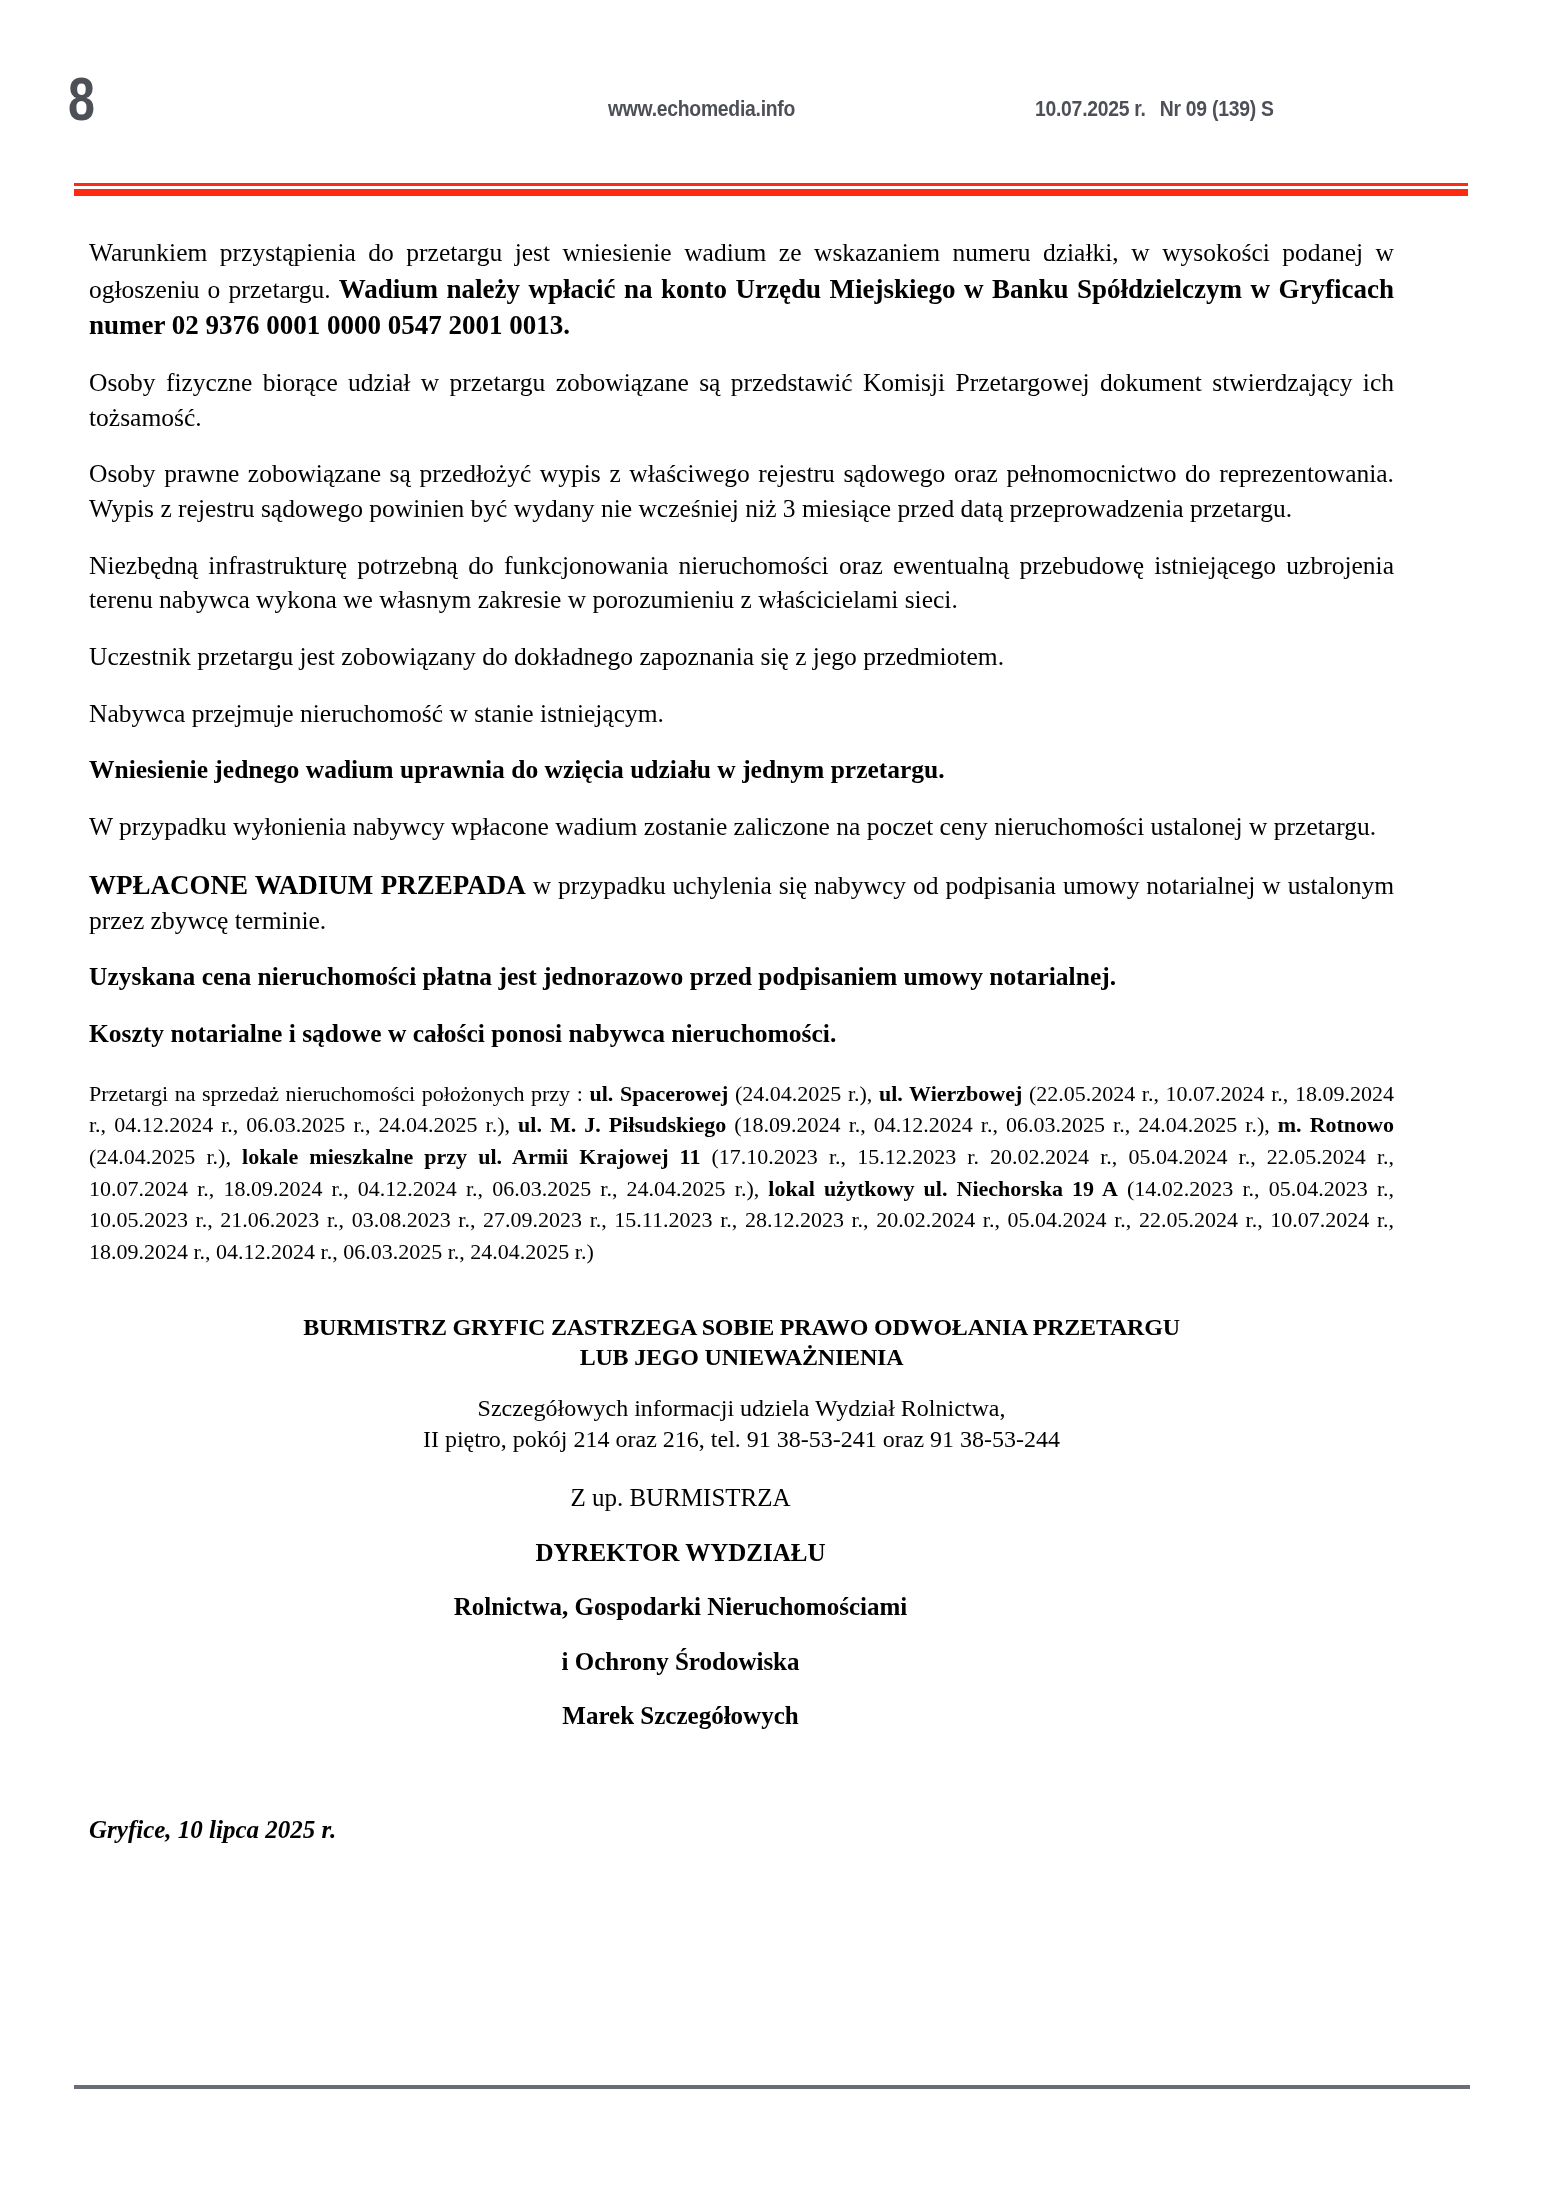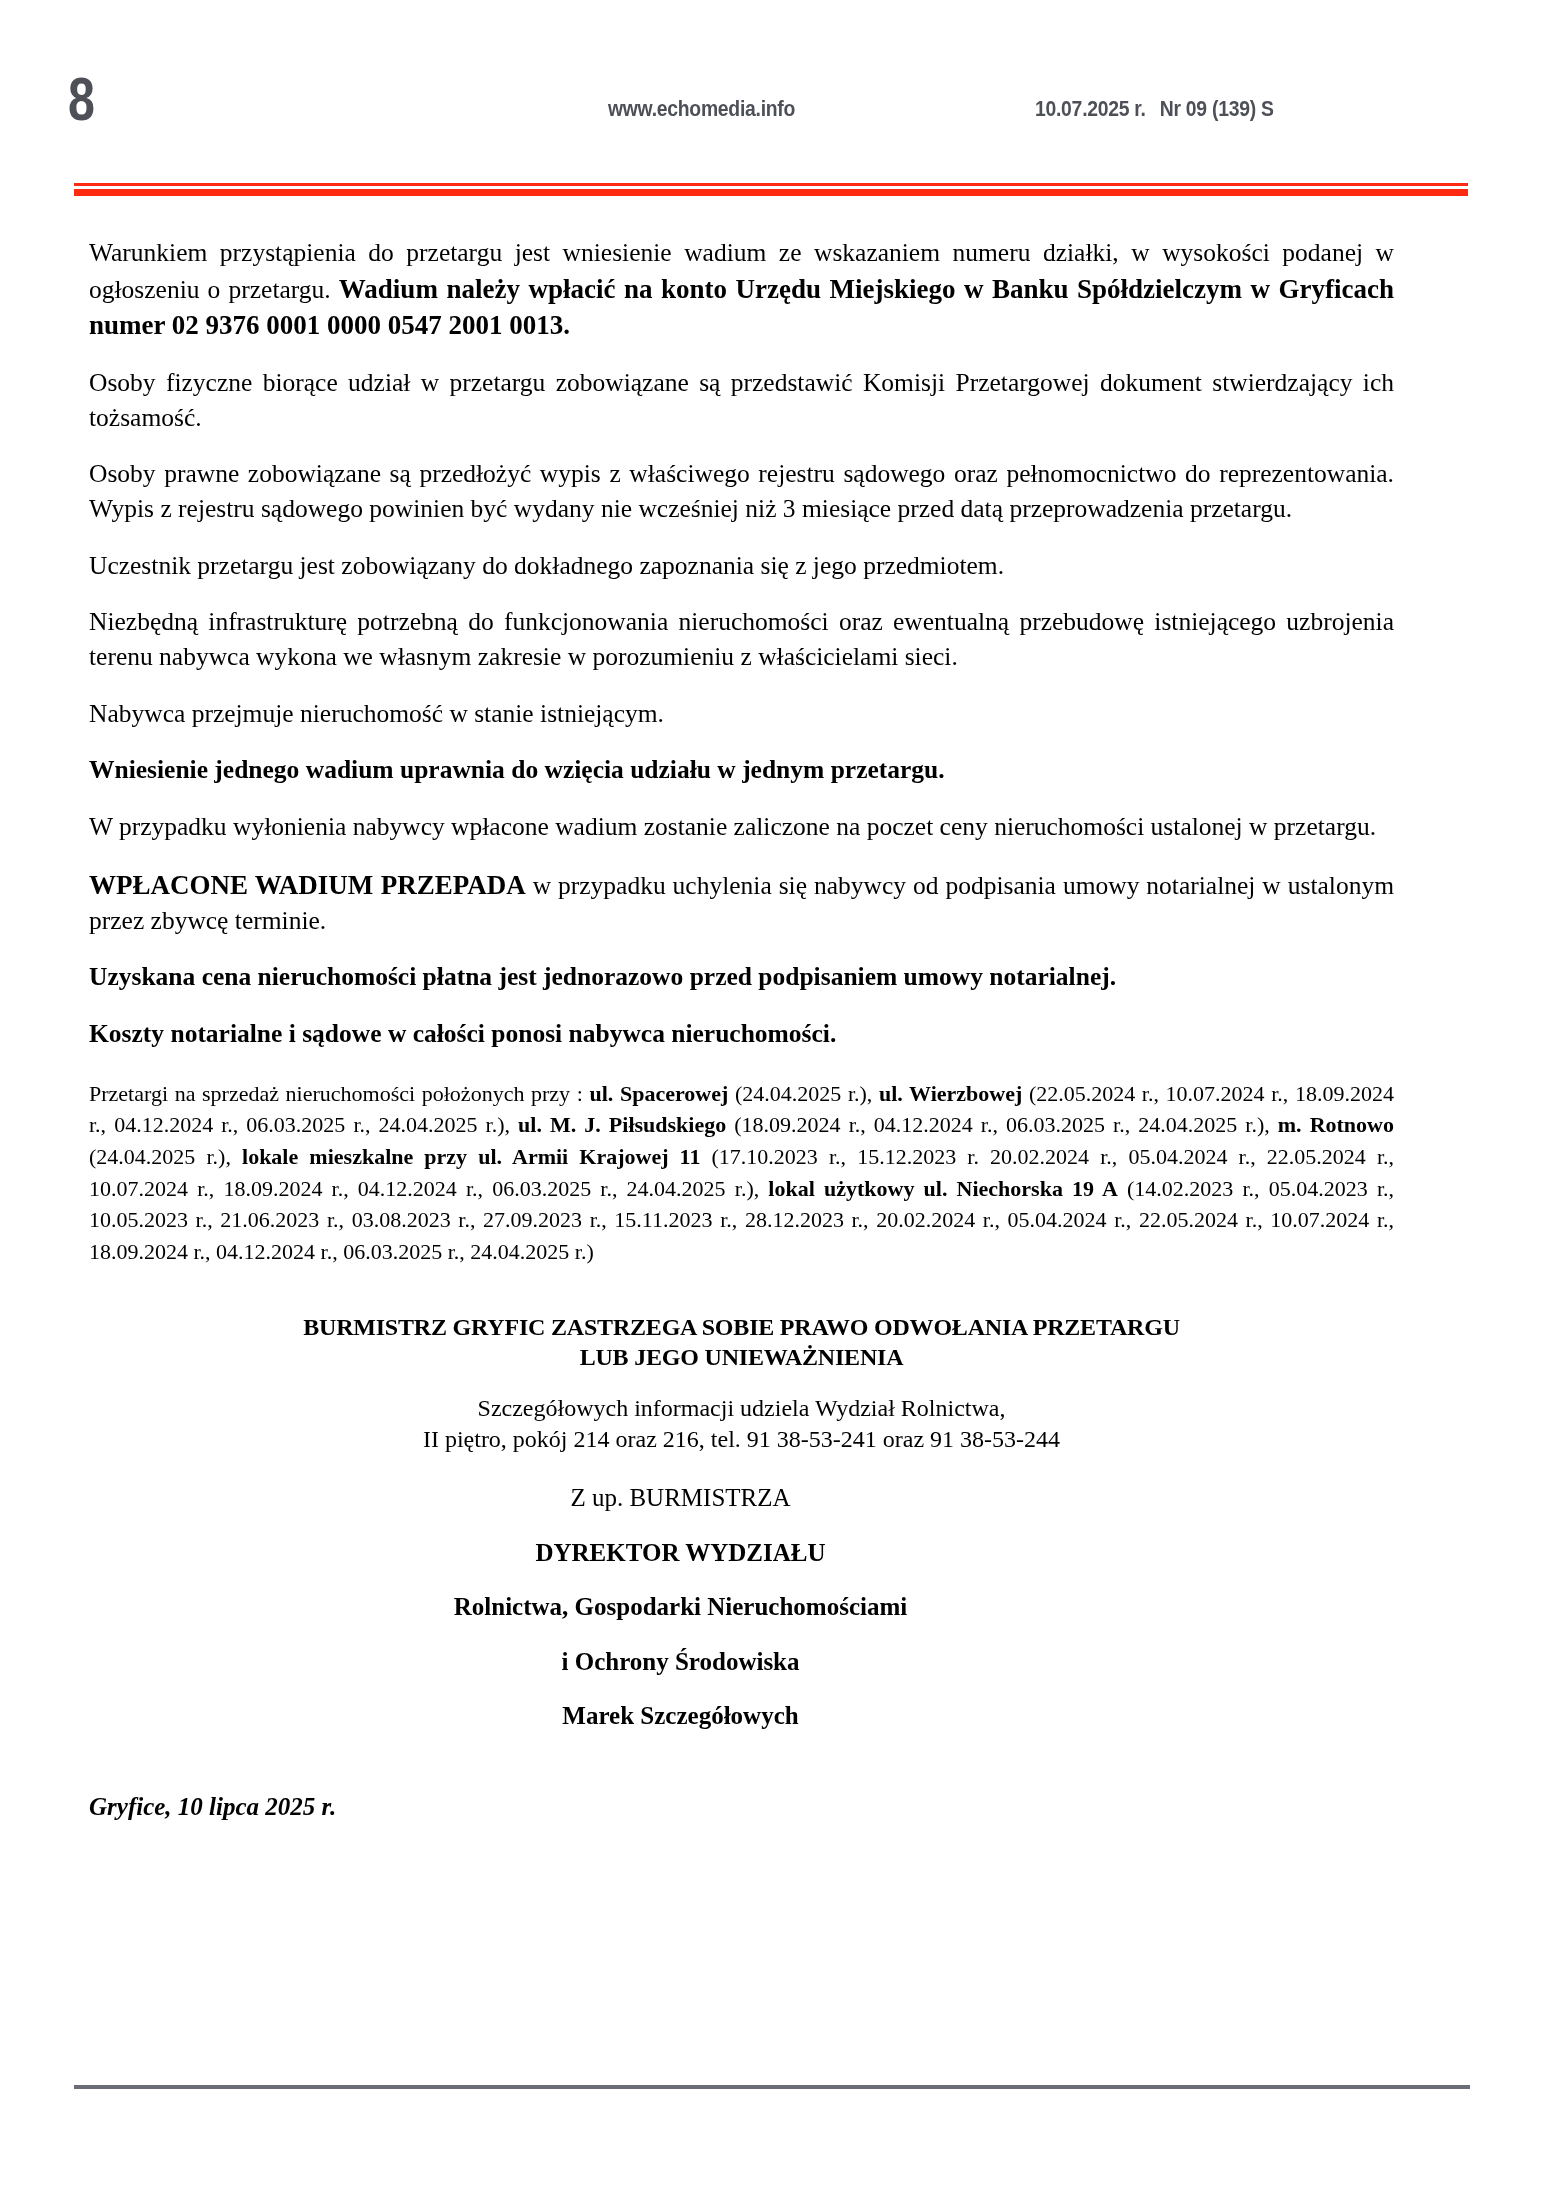--- a/index.html
+++ b/index.html
@@ -158,21 +158,21 @@
   .sig-line {
     font-size: 25px;
     line-height: 1.22;
     margin-bottom: 24px;
   }
   .sig-line.bold { font-weight: 700; }
   .sig-line:last-child { margin-bottom: 0; }
 
   
   .placedate {
-    margin-top: 61px;
+    margin-top: 84px;
     font-weight: 700;
     font-style: italic;
     font-size: 25px;
     text-align: left;
   }
 
   
   .rule-bottom {
     position: absolute;
     left: 74px;
@@ -202,23 +202,23 @@
   </div>
 
   <div class="body-col">
 
     <p class="para"><span>Warunkiem przystąpienia do przetargu jest wniesienie wadium ze wskazaniem numeru działki, w wysokości podanej w ogłoszeniu o przetargu. </span><span class="lead-bold">Wadium należy wpłacić na konto Urzędu Miejskiego w Banku Spółdzielczym w Gryficach numer 02 9376 0001 0000 0547 2001 0013.</span></p>
 
     <p class="para">Osoby fizyczne biorące udział w przetargu zobowiązane są przedstawić Komisji Przetargowej dokument stwierdzający ich tożsamość.</p>
 
     <p class="para">Osoby prawne zobowiązane są przedłożyć wypis z właściwego rejestru sądowego oraz pełnomocnictwo do reprezentowania. Wypis z rejestru sądowego powinien być wydany nie wcześniej niż 3 miesiące przed datą przeprowadzenia przetargu.</p>
 
+    <p class="para">Niezbędną infrastrukturę potrzebną do funkcjonowania nieruchomości oraz ewentualną przebudowę istniejącego uzbrojenia terenu nabywca wykona we własnym zakresie w porozumieniu z właścicielami sieci.</p>
+
     <p class="para">Uczestnik przetargu jest zobowiązany do dokładnego zapoznania się z jego przedmiotem.</p>
-
-    <p class="para">Niezbędną infrastrukturę potrzebną do funkcjonowania nieruchomości oraz ewentualną przebudowę istniejącego uzbrojenia terenu nabywca wykona we własnym zakresie w porozumieniu z właścicielami sieci.</p>
 
     <p class="para">Nabywca przejmuje nieruchomość w stanie istniejącym.</p>
 
     <p class="para bold-all">Wniesienie jednego wadium uprawnia do wzięcia udziału w jednym przetargu.</p>
 
     <p class="para">W przypadku wyłonienia nabywcy wpłacone wadium zostanie zaliczone na poczet ceny nieruchomości ustalonej w przetargu.</p>
 
     <p class="para"><span class="lead-bold">WPŁACONE WADIUM PRZEPADA</span><span> w przypadku uchylenia się nabywcy od podpisania umowy notarialnej   w ustalonym przez zbywcę terminie.</span></p>
 
     <p class="para bold-all">Uzyskana cena nieruchomości płatna jest jednorazowo przed podpisaniem umowy notarialnej.</p>

